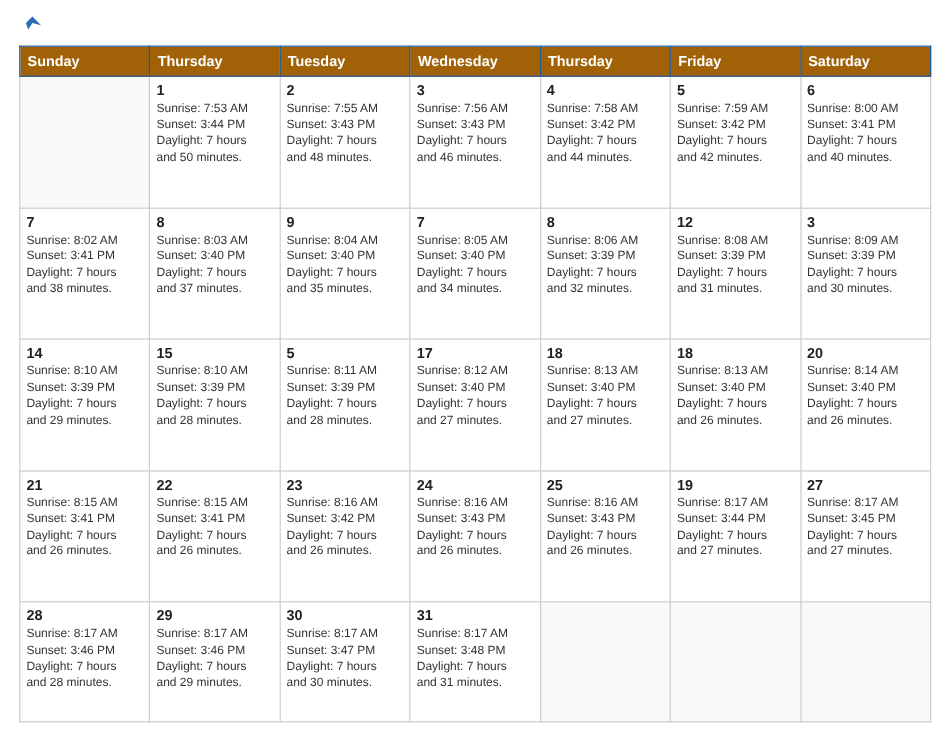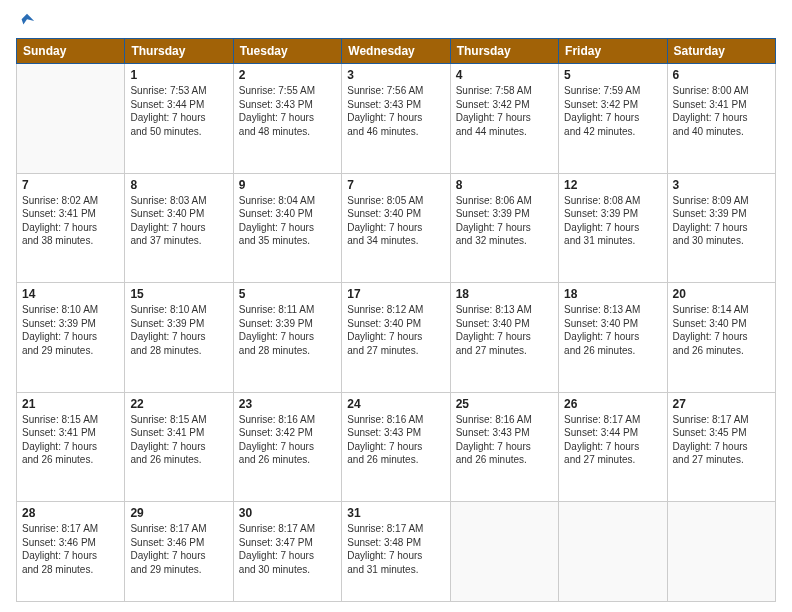--- a/index.html
+++ b/index.html
@@ -240,21 +240,21 @@
           </td>
           <td>
             <span class="day-num">24</span>
             <div class="cell-content">Sunrise: 8:16 AM<br>Sunset: 3:43 PM<br>Daylight: 7 hours<br>and 26 minutes.</div>
           </td>
           <td>
             <span class="day-num">25</span>
             <div class="cell-content">Sunrise: 8:16 AM<br>Sunset: 3:43 PM<br>Daylight: 7 hours<br>and 26 minutes.</div>
           </td>
           <td>
-            <span class="day-num">26</span>
+            <span class="day-num">19</span>
             <div class="cell-content">Sunrise: 8:17 AM<br>Sunset: 3:44 PM<br>Daylight: 7 hours<br>and 27 minutes.</div>
           </td>
           <td>
             <span class="day-num">27</span>
             <div class="cell-content">Sunrise: 8:17 AM<br>Sunset: 3:45 PM<br>Daylight: 7 hours<br>and 27 minutes.</div>
           </td>
         </tr>
         <tr>
           <td>
             <span class="day-num">28</span>

